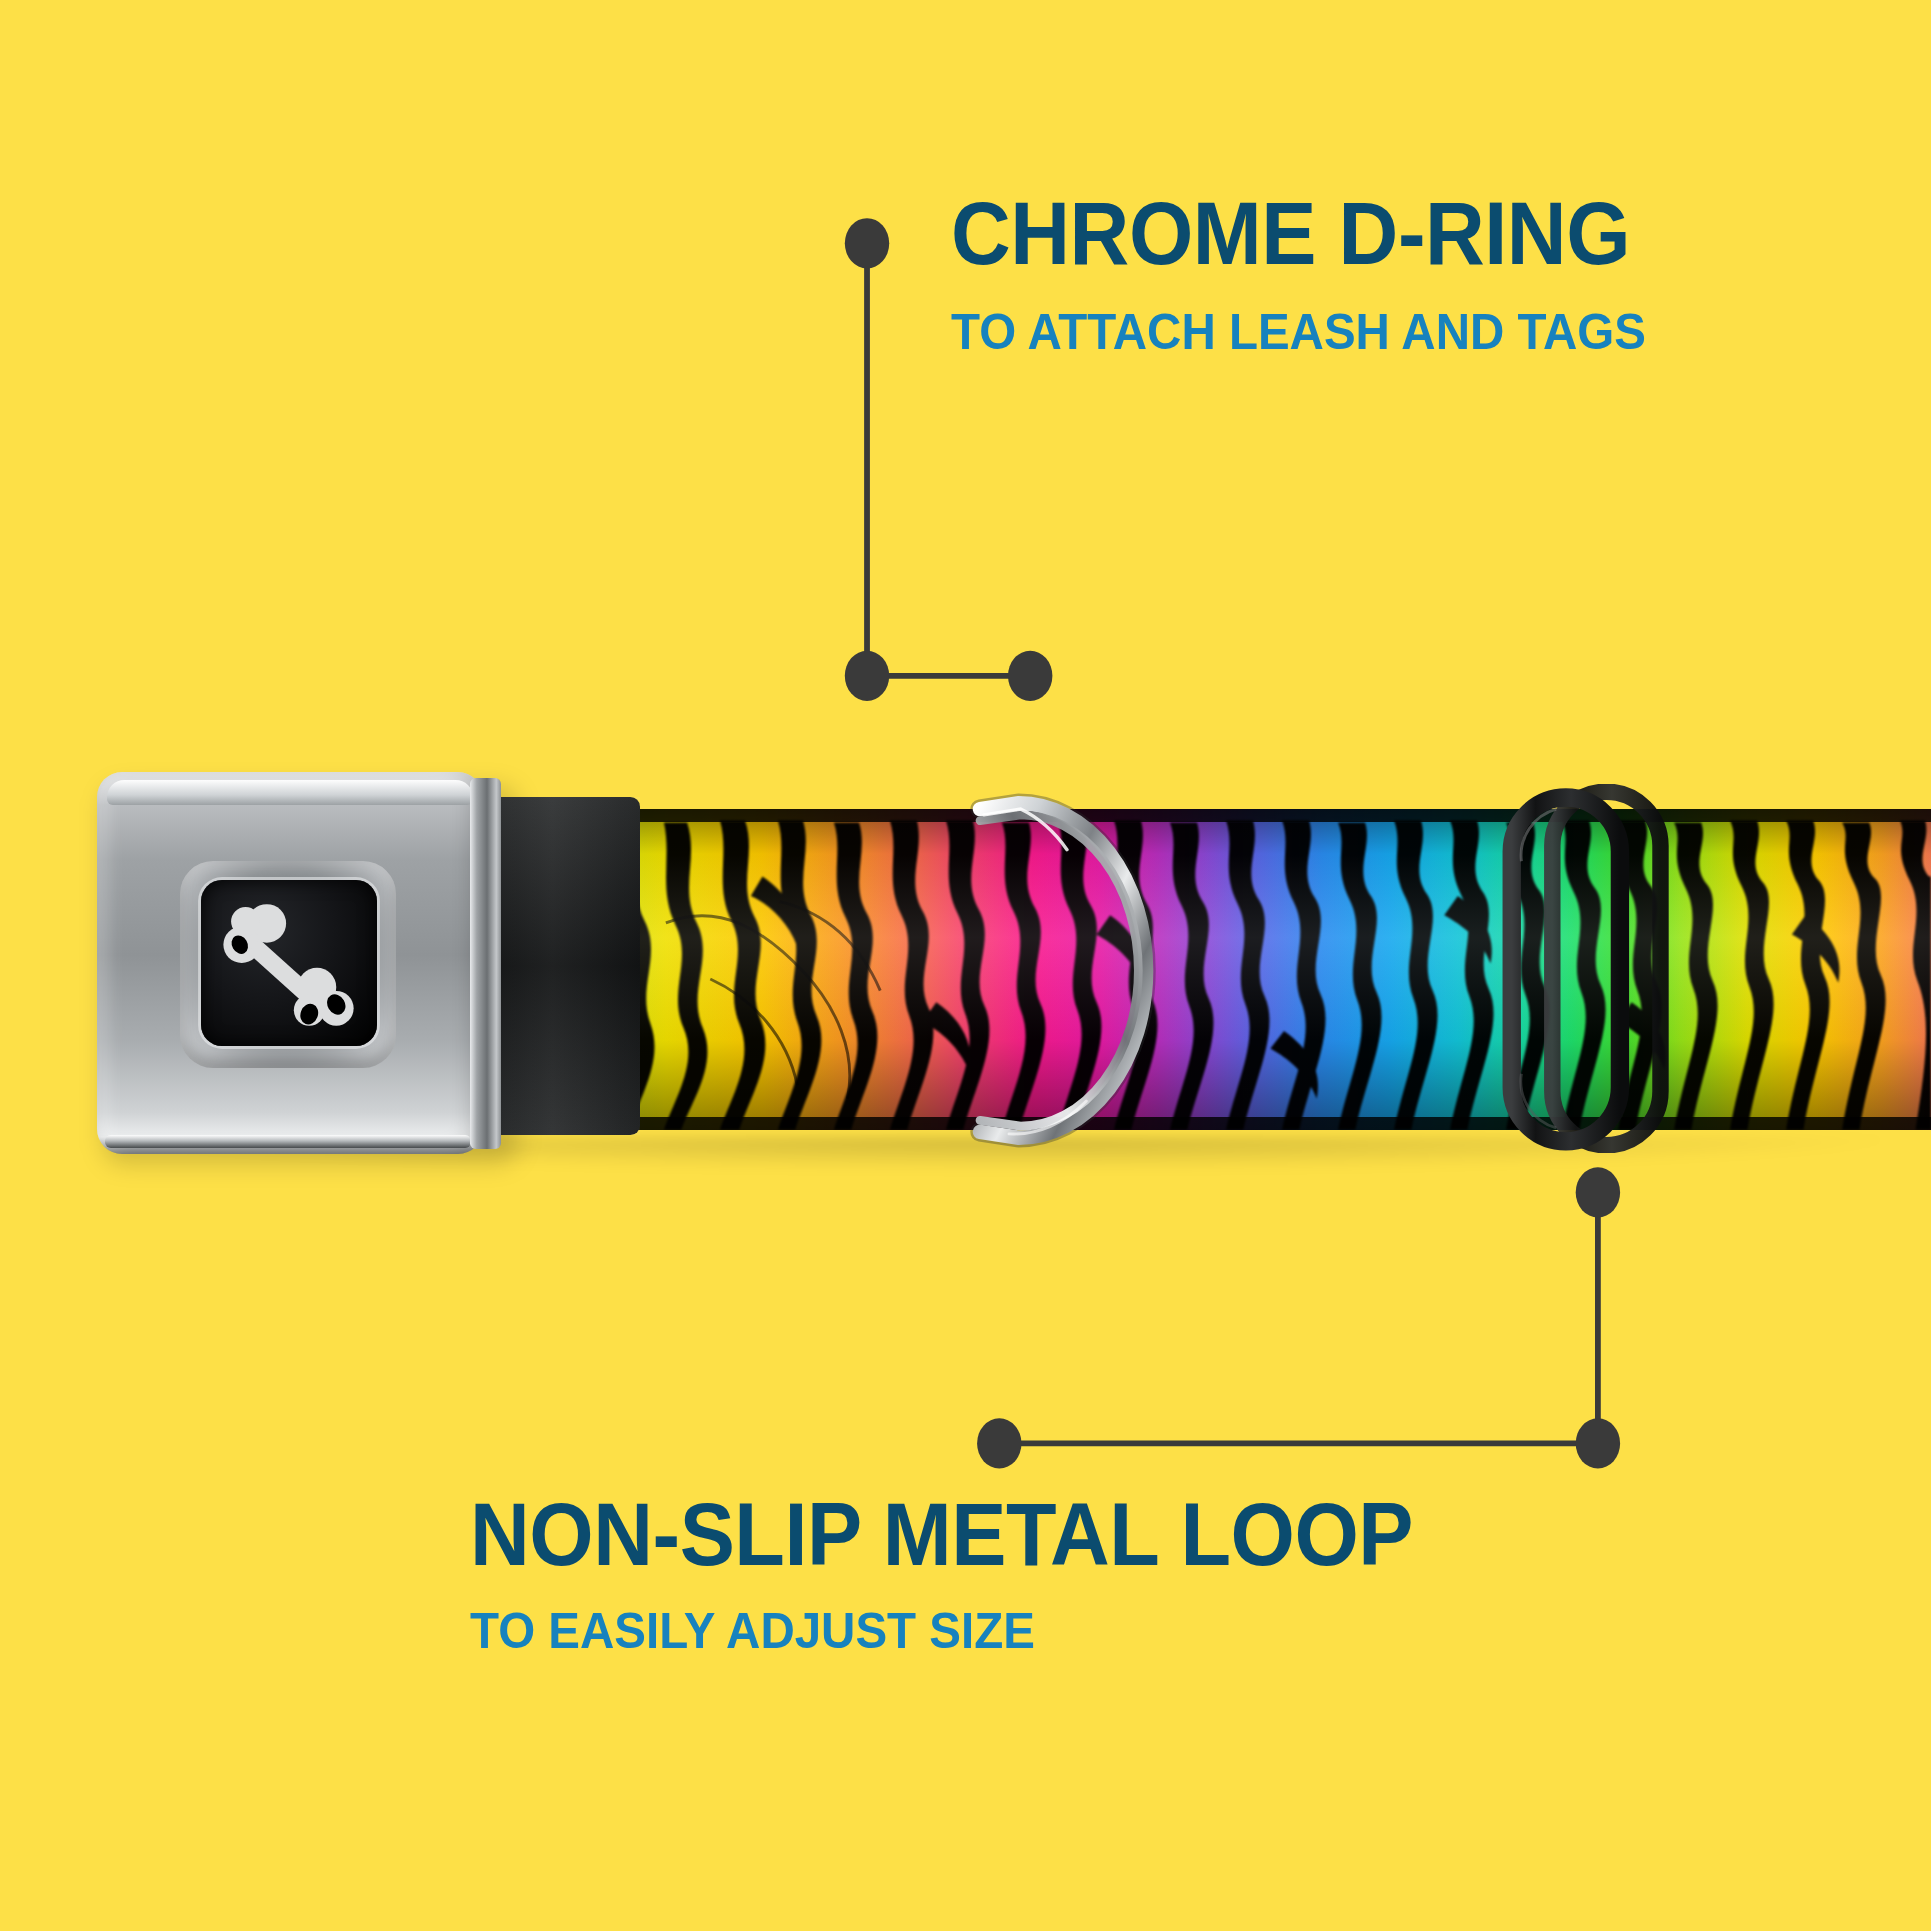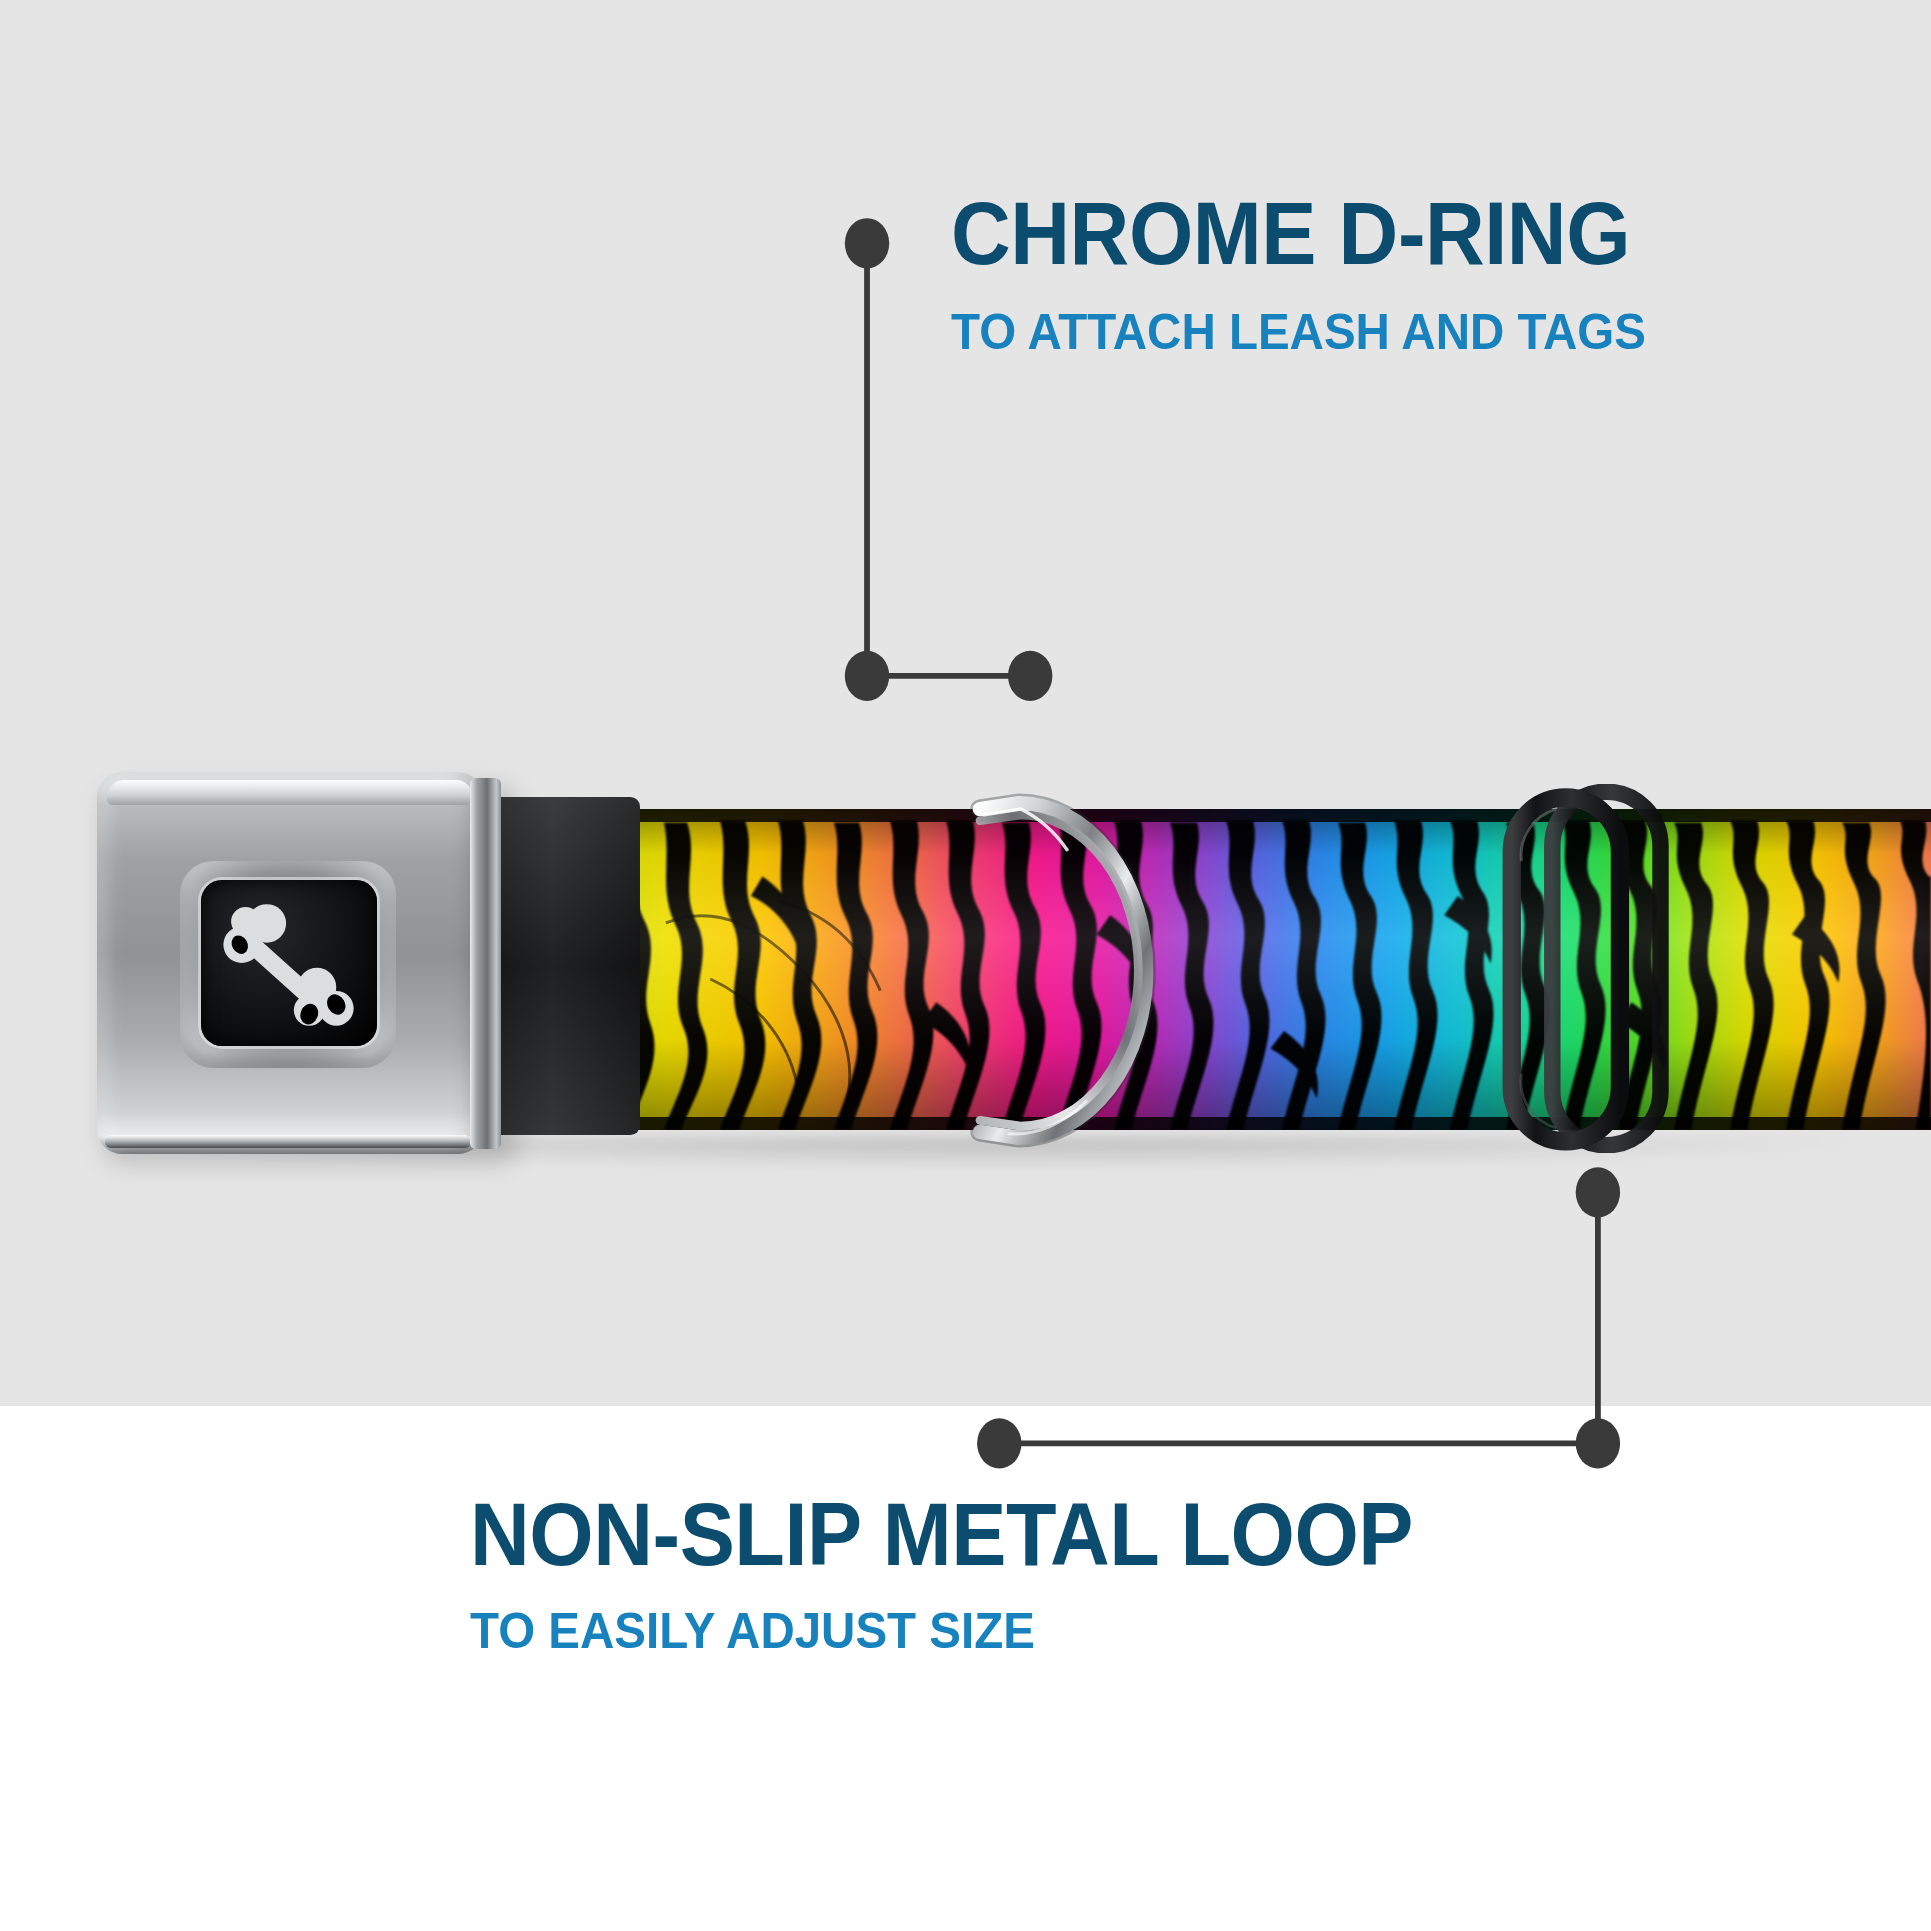--- a/index.html
+++ b/index.html
@@ -13,22 +13,22 @@
     position: relative;
     overflow: hidden;
     font-family: "Liberation Sans", sans-serif;
     -webkit-font-smoothing: antialiased;
   }
 
   .stage {
     position: absolute;
     inset: 0;
     width: 1931px;
-    height: 1406px;
-    background: #e5e5e5;
+    height: 1931px;
+    background: #fde047;
   }
 
   
   .callout-title {
     position: absolute;
     font-family: "Liberation Sans Narrow", "Liberation Sans", sans-serif;
     font-weight: 700;
     letter-spacing: -0.5px;
     white-space: nowrap;
     line-height: 1;

